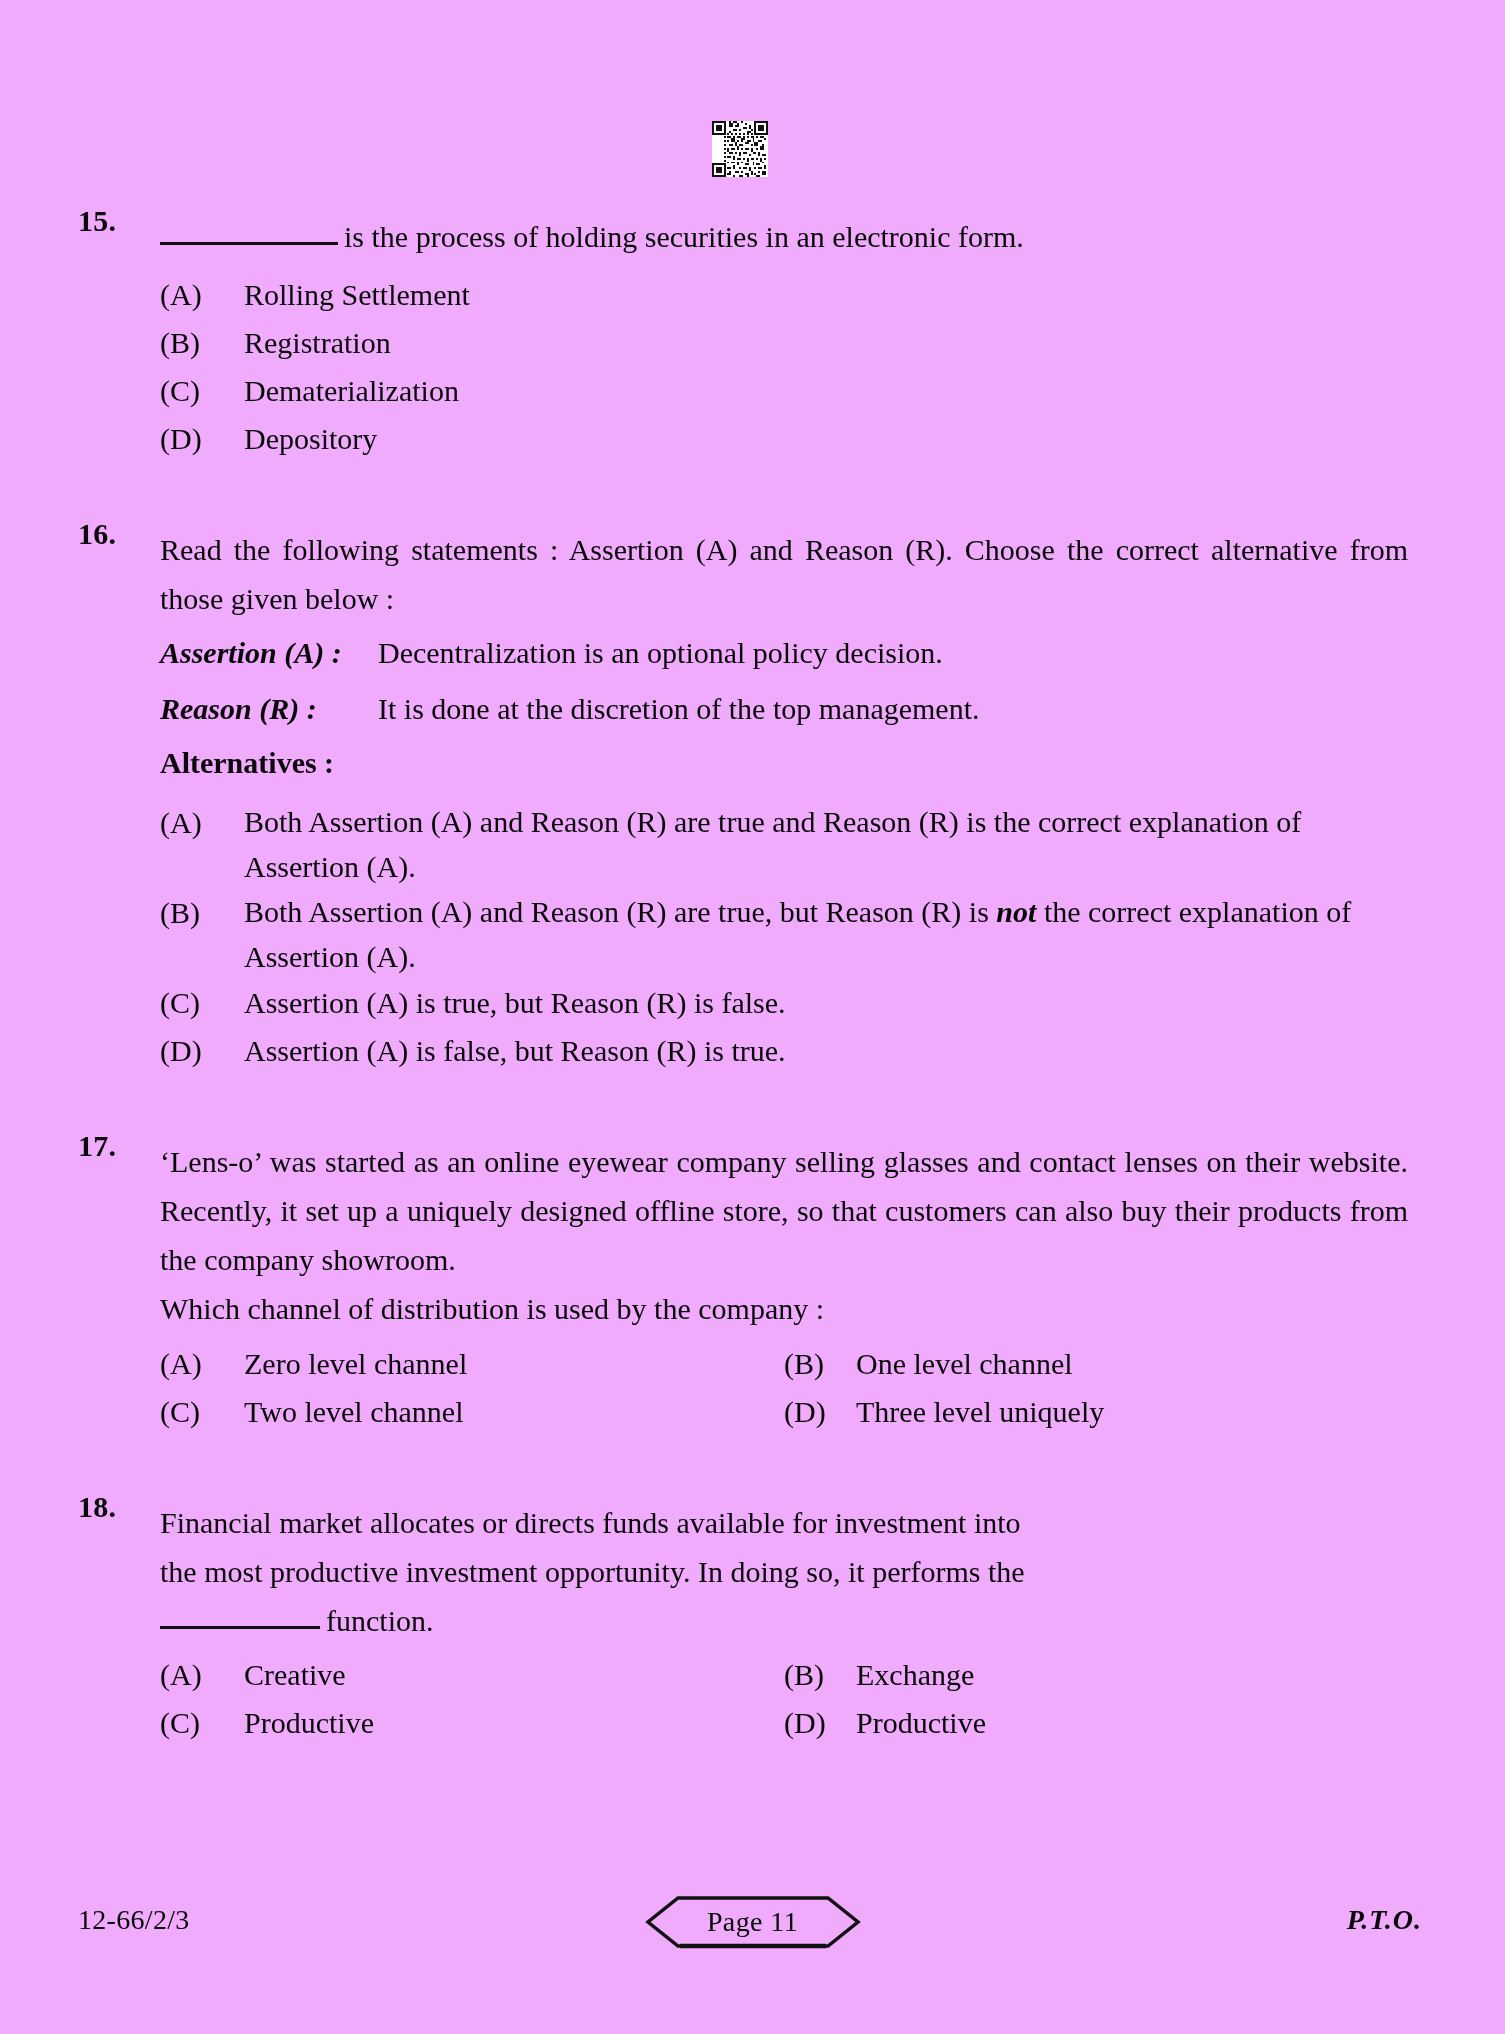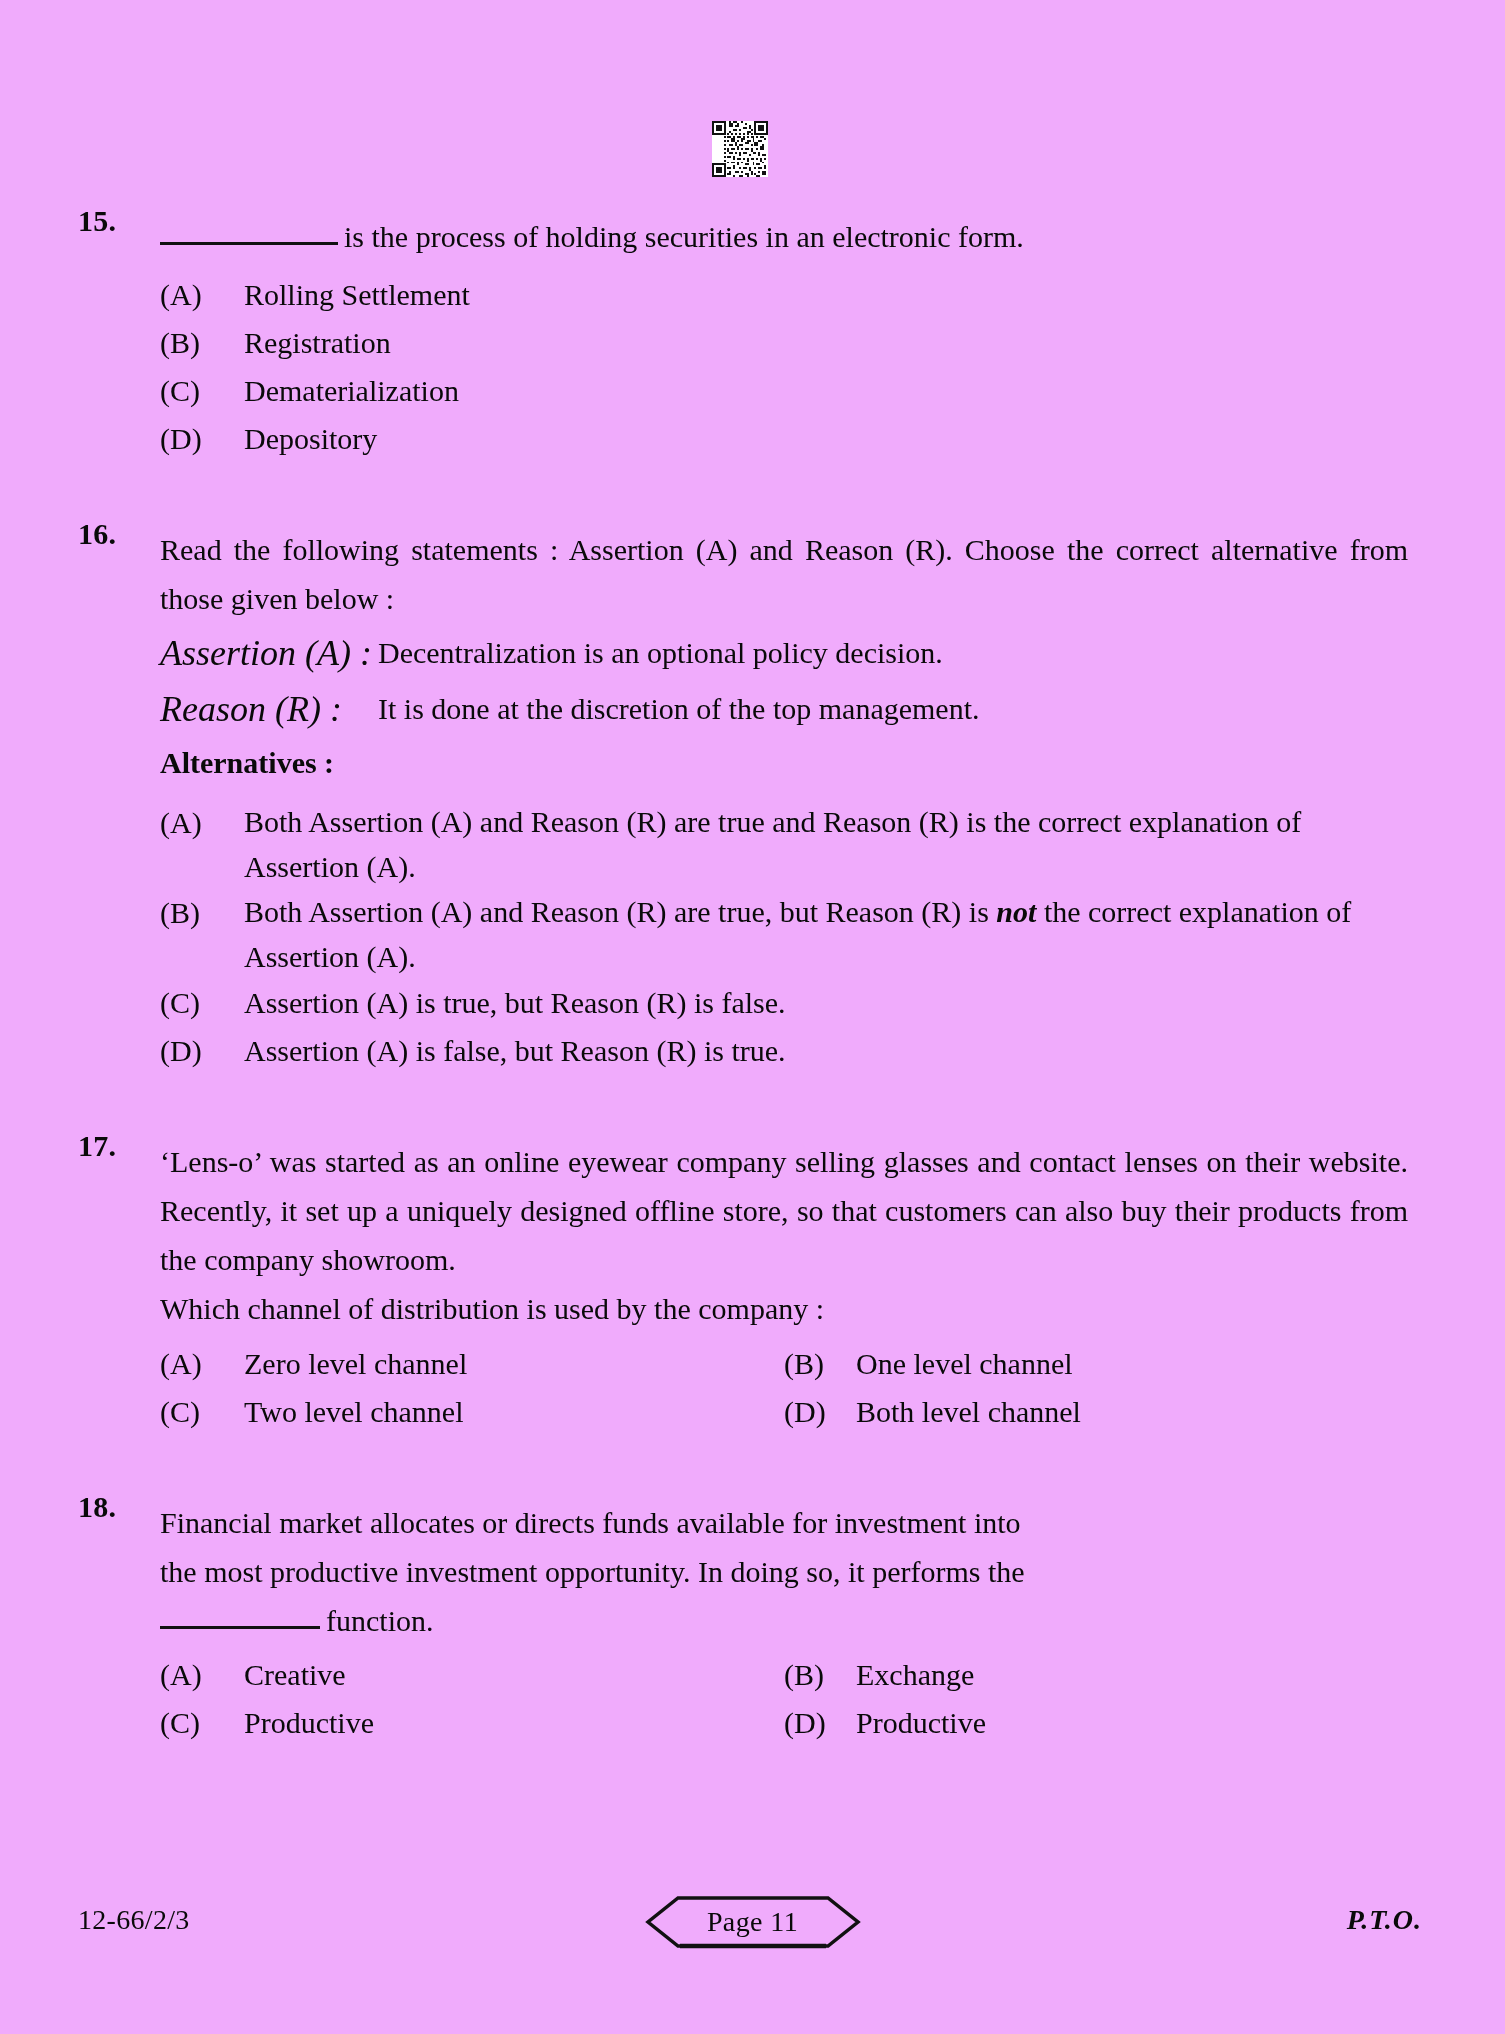--- a/index.html
+++ b/index.html
@@ -120,22 +120,23 @@
   
   .ar-row {
     display: flex;
     align-items: flex-start;
     margin-top: 4px;
   }
   .ar-label {
     flex: 0 0 218px;
     width: 218px;
     font-style: italic;
-    font-size: 36px;
+    font-size: 30px;
     line-height: 52px;
+    font-weight: bold;
   }
   .ar-text {
     flex: 1 1 auto;
     font-size: 30px;
     line-height: 52px;
   }
   .alt-head {
     font-weight: bold;
     font-size: 30px;
     line-height: 52px;
@@ -427,21 +428,21 @@
               <div class="opt-text">One level channel</div>
             </div>
           </div>
           <div class="opt2-line">
             <div class="opt2-cell">
               <div class="opt-letter">(C)</div>
               <div class="opt-text">Two level channel</div>
             </div>
             <div class="opt2-cell right">
               <div class="opt-letter">(D)</div>
-              <div class="opt-text">Both level channel</div>
+              <div class="opt-text">Three level uniquely</div>
             </div>
           </div>
         </div>
       </div>
     </div>
 
     <div class="spacer-lg"></div>
 
     <div class="q">
       <div class="q-num">18.</div>

